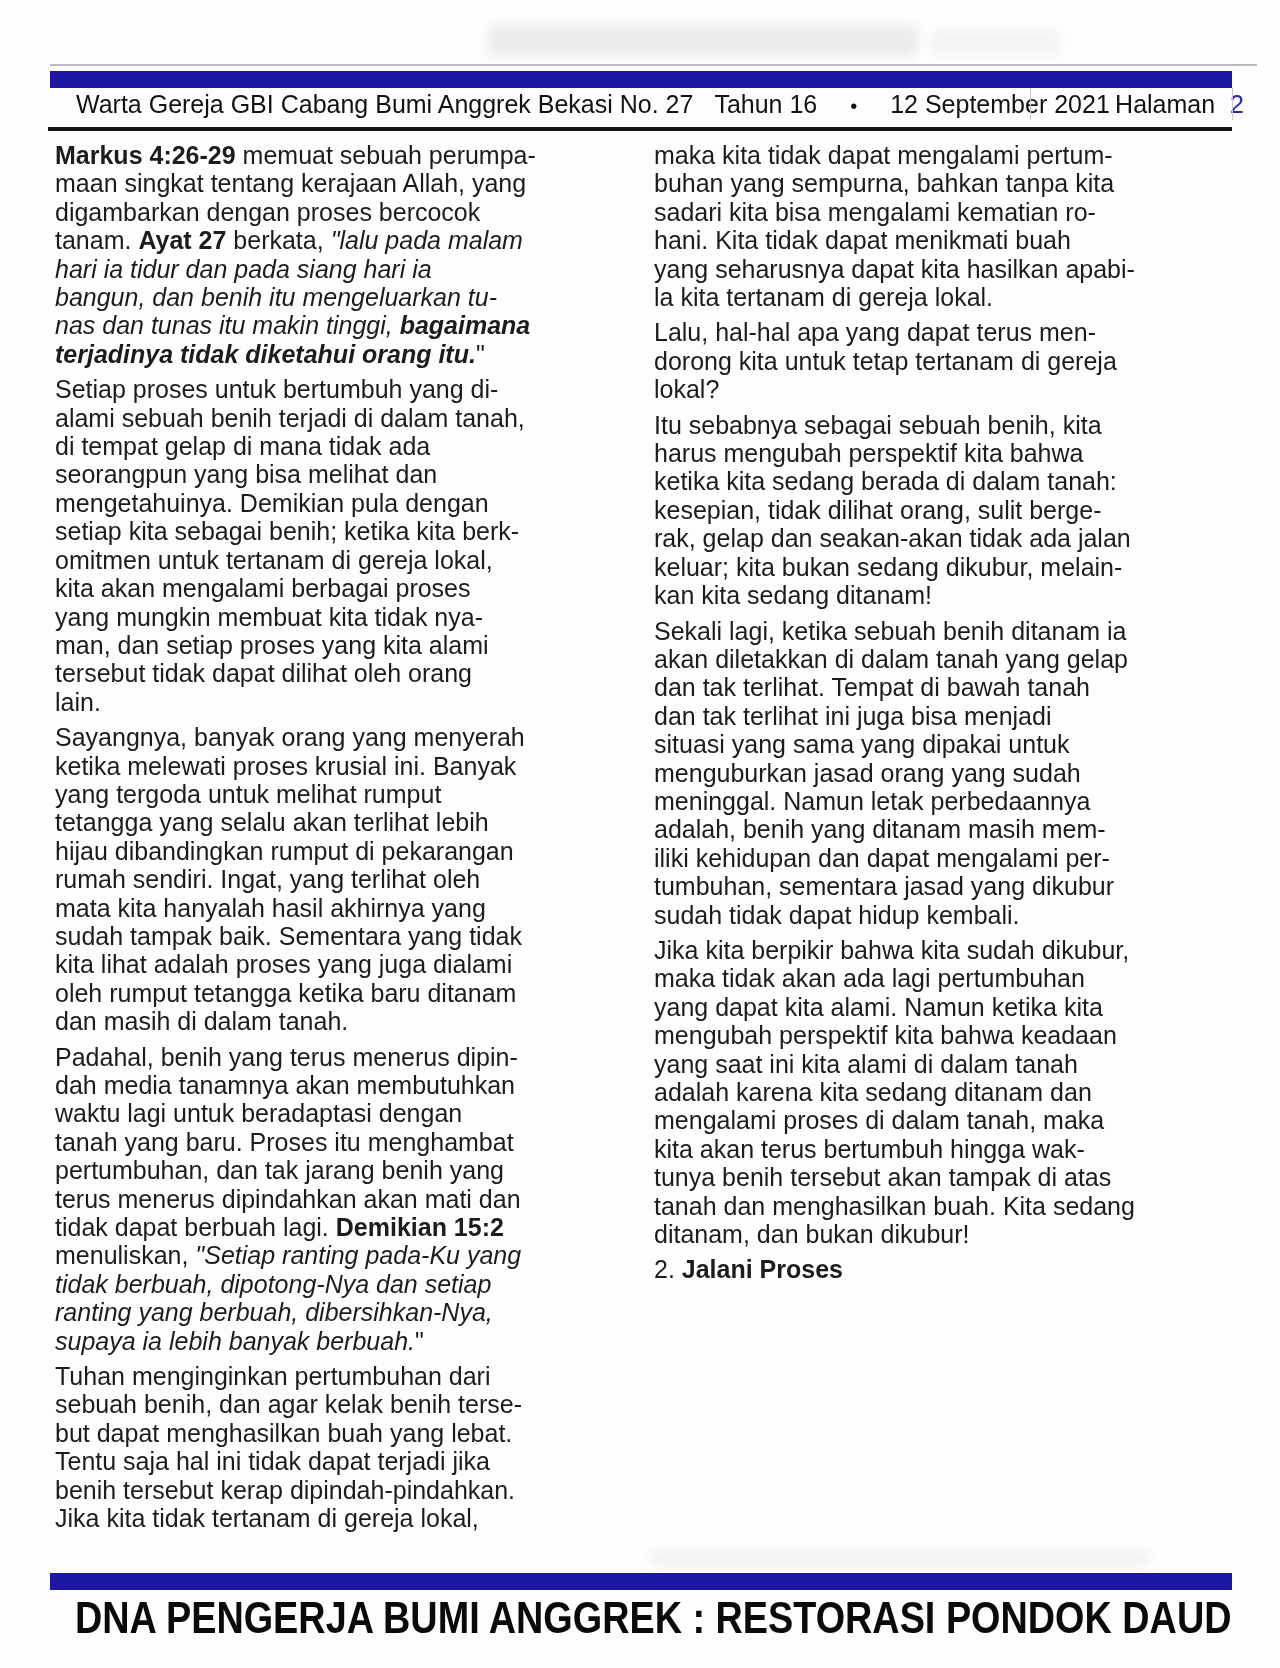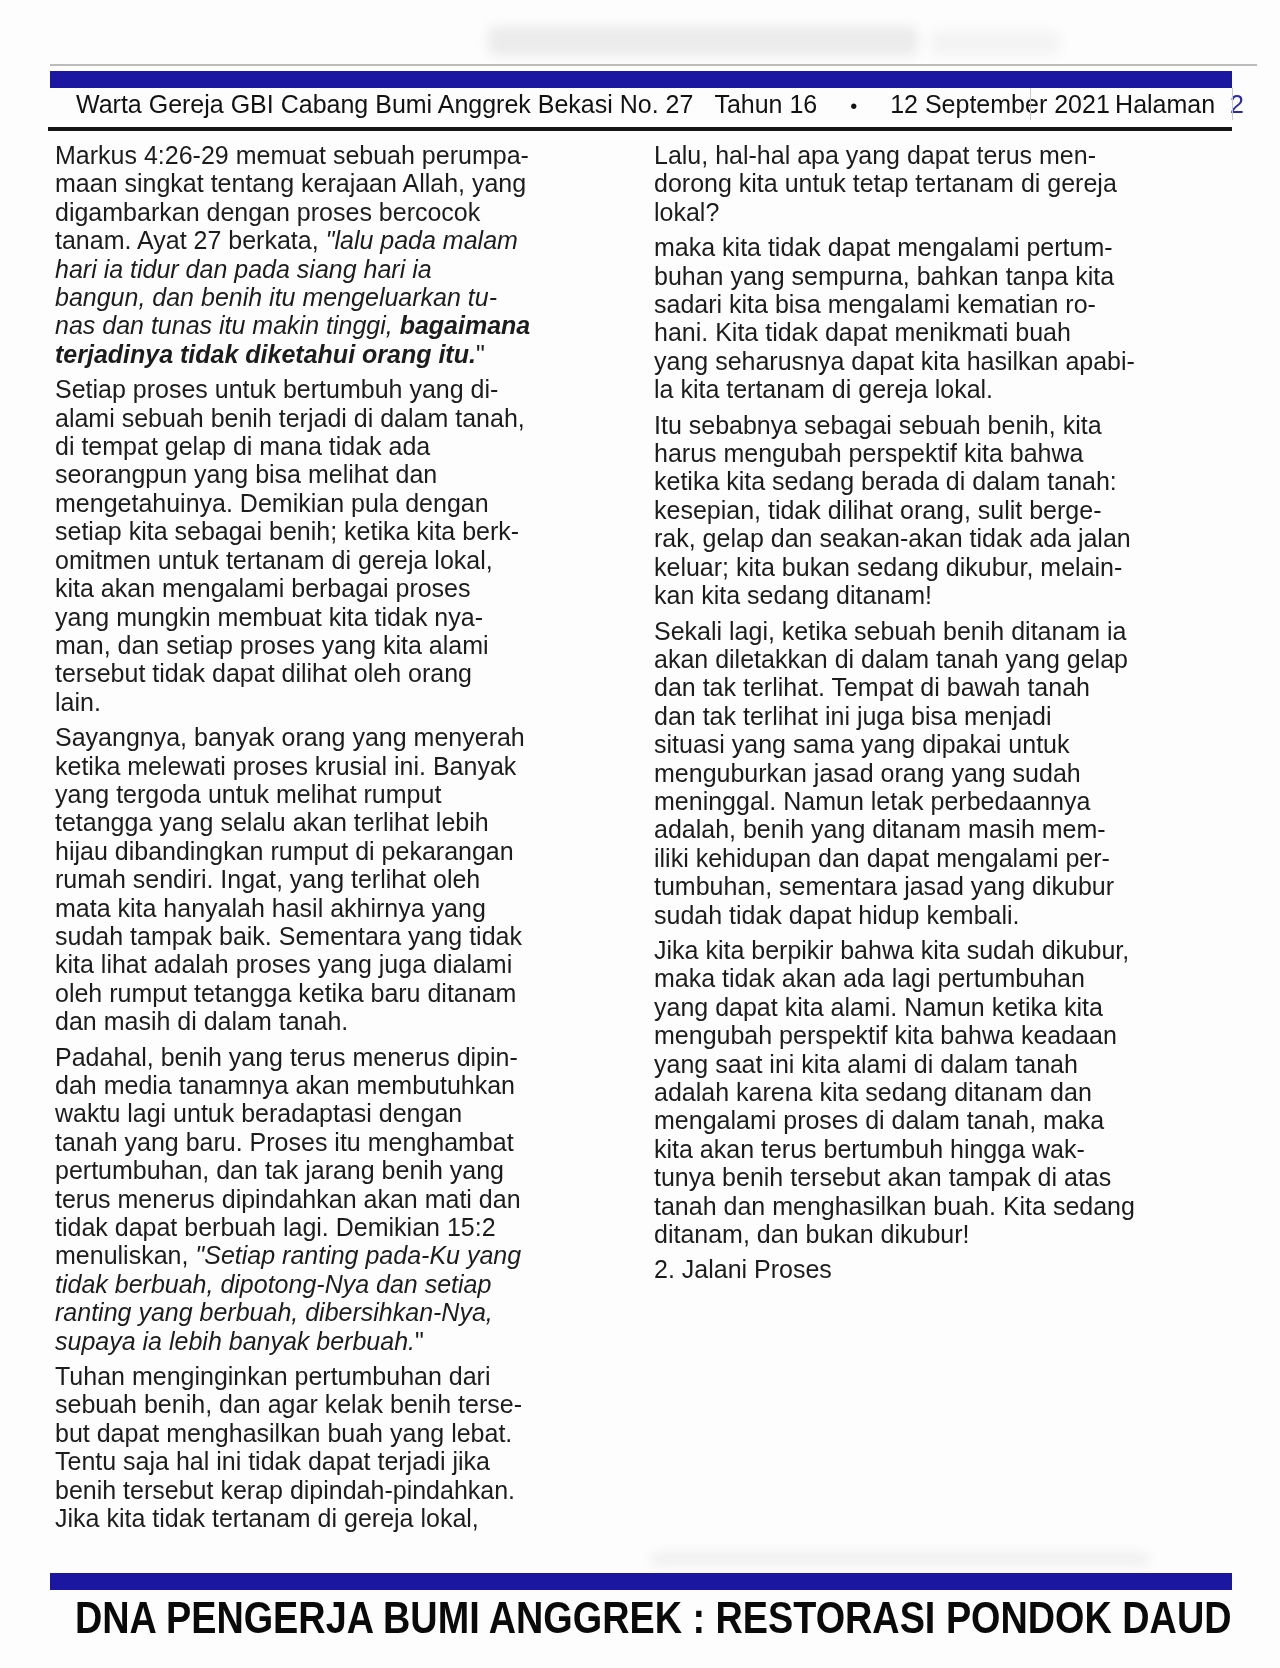--- a/index.html
+++ b/index.html
@@ -37,21 +37,21 @@
   .tick-2{left:1232px;}
 
   .rule{position:absolute;left:48px;top:127px;width:1184px;height:4px;background:#151515;}
 
   .columns{
     position:absolute;left:55px;top:141px;width:1172px;
     display:flex;gap:26px;
   }
   .col{width:573px;font-size:25px;line-height:28.4px;color:#1c1c1c;}
   .col p{margin:0 0 7px 0;white-space:pre-line;}
-  .s-b{font-weight:normal;}
+  .s-b{font-weight:bold;}
   .s-i{font-style:italic;}
   .s-bi{font-weight:bold;font-style:italic;}
 
   .footer-banner{
     position:absolute;left:75px;top:1592px;
     font-size:45px;font-weight:bold;color:#0a0a0a;
     transform:scaleX(.84);transform-origin:left center;
     white-space:nowrap;letter-spacing:0;
   }
 </style>
@@ -129,29 +129,29 @@
 ranting yang berbuah, dibersihkan-Nya,
 supaya ia lebih banyak berbuah.</span><span>"</span></p>
         <p><span>Tuhan menginginkan pertumbuhan dari
 sebuah benih, dan agar kelak benih terse-
 but dapat menghasilkan buah yang lebat.
 Tentu saja hal ini tidak dapat terjadi jika
 benih tersebut kerap dipindah-pindahkan.
 Jika kita tidak tertanam di gereja lokal,</span></p>
       </div>
     <div class="col">
-        <p><span>Lalu, hal-hal apa yang dapat terus men-
-dorong kita untuk tetap tertanam di gereja
-lokal?</span></p>
         <p><span>maka kita tidak dapat mengalami pertum-
 buhan yang sempurna, bahkan tanpa kita
 sadari kita bisa mengalami kematian ro-
 hani. Kita tidak dapat menikmati buah
 yang seharusnya dapat kita hasilkan apabi-
 la kita tertanam di gereja lokal.</span></p>
+        <p><span>Lalu, hal-hal apa yang dapat terus men-
+dorong kita untuk tetap tertanam di gereja
+lokal?</span></p>
         <p><span>Itu sebabnya sebagai sebuah benih, kita
 harus mengubah perspektif kita bahwa
 ketika kita sedang berada di dalam tanah:
 kesepian, tidak dilihat orang, sulit berge-
 rak, gelap dan seakan-akan tidak ada jalan
 keluar; kita bukan sedang dikubur, melain-
 kan kita sedang ditanam!</span></p>
         <p><span>Sekali lagi, ketika sebuah benih ditanam ia
 akan diletakkan di dalam tanah yang gelap
 dan tak terlihat. Tempat di bawah tanah

